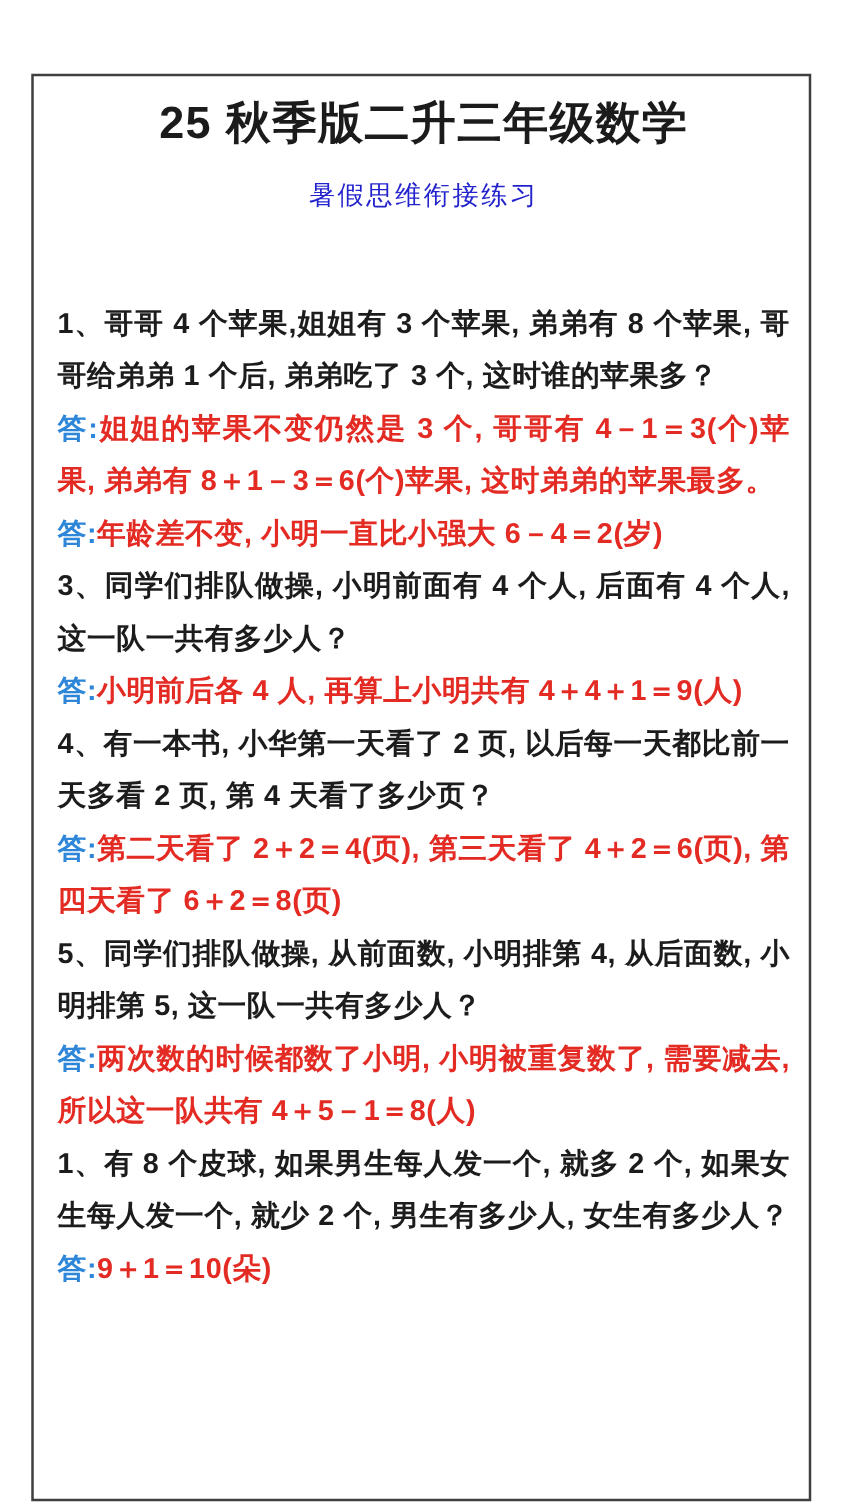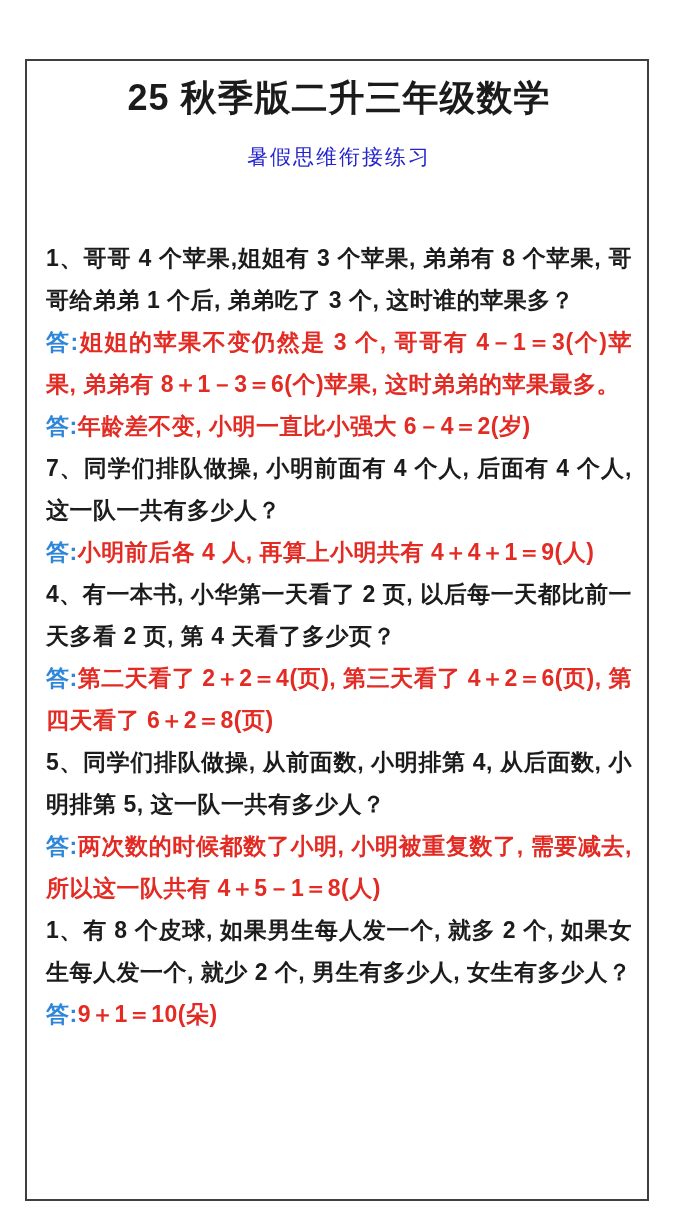--- a/index.html
+++ b/index.html
@@ -74,21 +74,21 @@
   <div class="problem-list">
   <p class="q">1、哥哥 4 个苹果,姐姐有 3 个苹果, 弟弟有 8 个苹果, 哥哥给弟弟 1 个后, 弟弟吃了 3 个, 这时谁的苹果多？</p>
   <p class="a">
     <span class="ans-prefix">答:</span><span class="ans-text">姐姐的苹果不变仍然是 3 个, 哥哥有 4－1＝3(个)苹果, 弟弟有 8＋1－3＝6(个)苹果, 这时弟弟的苹果最多。</span>
   </p>
 
   <p class="a">
     <span class="ans-prefix">答:</span><span class="ans-text">年龄差不变, 小明一直比小强大 6－4＝2(岁)</span>
   </p>
 
-  <p class="q">7、同学们排队做操, 小明前面有 4 个人, 后面有 4 个人, 这一队一共有多少人？</p>
+  <p class="q">3、同学们排队做操, 小明前面有 4 个人, 后面有 4 个人, 这一队一共有多少人？</p>
   <p class="a">
     <span class="ans-prefix">答:</span><span class="ans-text">小明前后各 4 人, 再算上小明共有 4＋4＋1＝9(人)</span>
   </p>
 
   <p class="q">4、有一本书, 小华第一天看了 2 页, 以后每一天都比前一天多看 2 页, 第 4 天看了多少页？</p>
   <p class="a">
     <span class="ans-prefix">答:</span><span class="ans-text">第二天看了 2＋2＝4(页), 第三天看了 4＋2＝6(页), 第四天看了 6＋2＝8(页)</span>
   </p>
 
   <p class="q">5、同学们排队做操, 从前面数, 小明排第 4, 从后面数, 小明排第 5, 这一队一共有多少人？</p>

